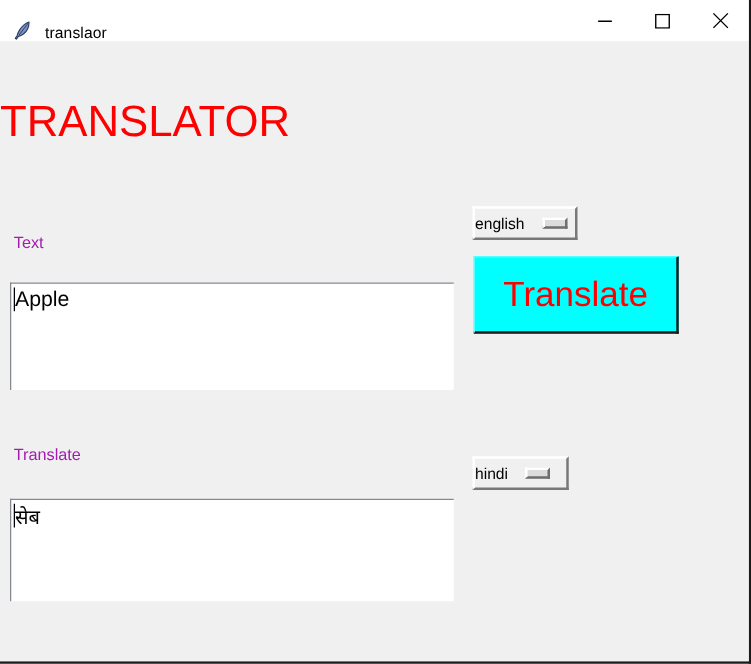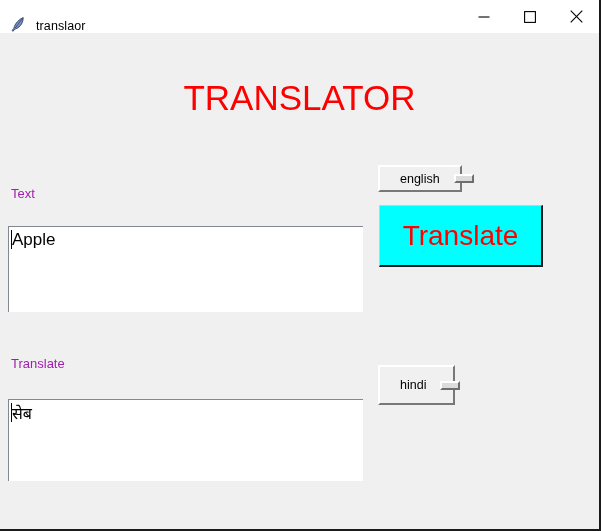--- a/index.html
+++ b/index.html
@@ -79,21 +79,20 @@
     height: 496px;
     background: #f0f0f0;
   }
 
   
   #app-heading {
     position: absolute;
     left: 0;
     top: 45px;
     width: 599px;
-    text-align: center;
     font-size: 35px;
     line-height: 40px;
     color: #fe0000;
     white-space: nowrap;
   }
 
   
   .section-label {
     position: absolute;
     font-size: 13px;
@@ -153,39 +152,39 @@
     border-left: 2px solid #ffffff;
     border-right: 2px solid #787878;
     border-bottom: 2px solid #787878;
     display: flex;
     align-items: center;
     cursor: default;
   }
   .optionmenu-value {
     font-size: 12.5px;
     color: #000000;
-    margin-left: 20px;
+    margin-left: 0;
     white-space: nowrap;
     flex: 0 0 auto;
   }
   .optionmenu-indicator {
     width: 20px;
     height: 9px;
     margin-left: 14px;
     margin-right: 9px;
     box-sizing: border-box;
     background: #dcdcdc;
     border-top: 2px solid #ffffff;
     border-left: 2px solid #ffffff;
     border-right: 2px solid #6e6e6e;
     border-bottom: 2px solid #6e6e6e;
     flex: 0 0 auto;
   }
   #optionmenu-source { left: 378px; top: 132px; width: 84px; height: 27px; }
-  #optionmenu-target { left: 378px; top: 332px; width: 77px; height: 40px; }
+  #optionmenu-target { left: 378px; top: 332px; width: 77px; height: 27px; }
 
   
   #translate-button {
     position: absolute;
     left: 379px;
     top: 172px;
     width: 164px;
     height: 62px;
     box-sizing: border-box;
     background: #00ffff;

